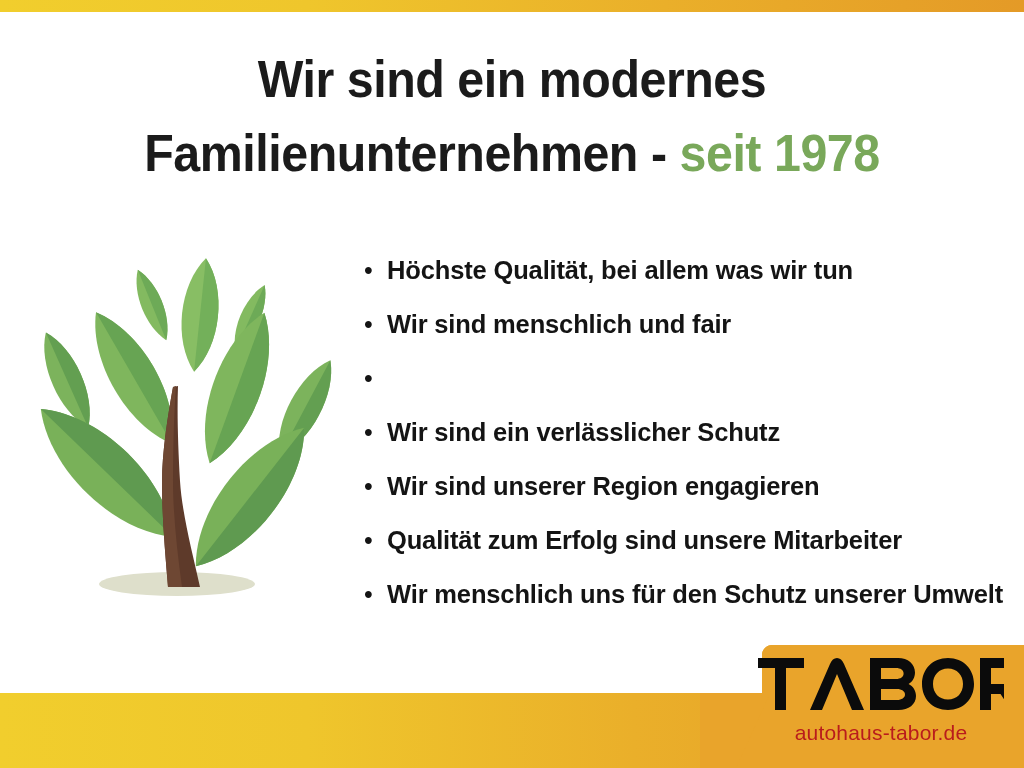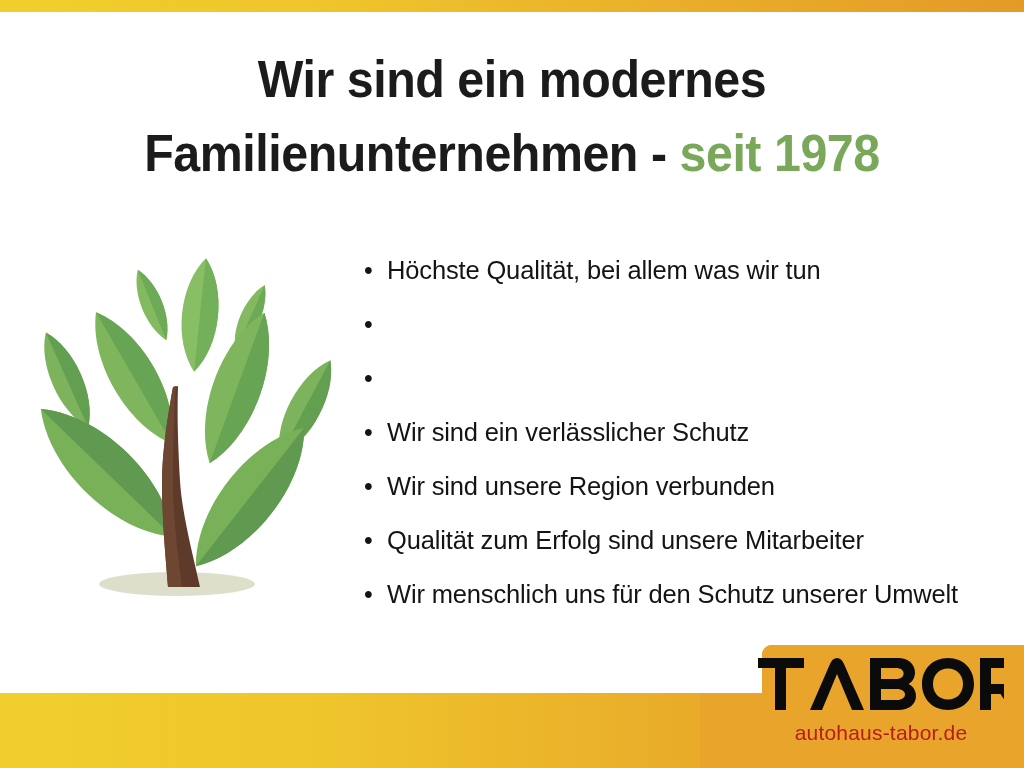--- a/index.html
+++ b/index.html
@@ -74,20 +74,21 @@
     font-size: 25px;
     line-height: 54px;
     text-align: left;
   }
   .bullet-text {
     font-size: 25.5px;
     line-height: 54px;
     color: #141414;
     white-space: nowrap;
     letter-spacing: -0.15px;
+    font-weight: bold;
   }
 
   
   #tree-illustration {
     position: absolute;
     left: 22px;
     top: 255px;
     width: 330px;
     height: 350px;
   }
@@ -211,31 +212,32 @@
     </svg>
   </div>
 
   <div id="bullet-list">
     <div class="bullet-row">
       <span class="bullet-marker">•</span>
       <span class="bullet-text">Höchste Qualität, bei allem was wir tun</span>
     </div>
     <div class="bullet-row">
       <span class="bullet-marker">•</span>
+      <span class="bullet-text">Wir sind menschlich und fair</span>
     </div>
     <div class="bullet-row">
       <span class="bullet-marker">•</span>
     </div>
     <div class="bullet-row">
       <span class="bullet-marker">•</span>
       <span class="bullet-text">Wir sind ein verlässlicher Schutz</span>
     </div>
     <div class="bullet-row">
       <span class="bullet-marker">•</span>
-      <span class="bullet-text">Wir sind unsere Region verbunden</span>
+      <span class="bullet-text">Wir sind unserer Region engagieren</span>
     </div>
     <div class="bullet-row">
       <span class="bullet-marker">•</span>
       <span class="bullet-text">Qualität zum Erfolg sind unsere Mitarbeiter</span>
     </div>
     <div class="bullet-row">
       <span class="bullet-marker">•</span>
       <span class="bullet-text">Wir menschlich uns für den Schutz unserer Umwelt</span>
     </div>
   </div>

